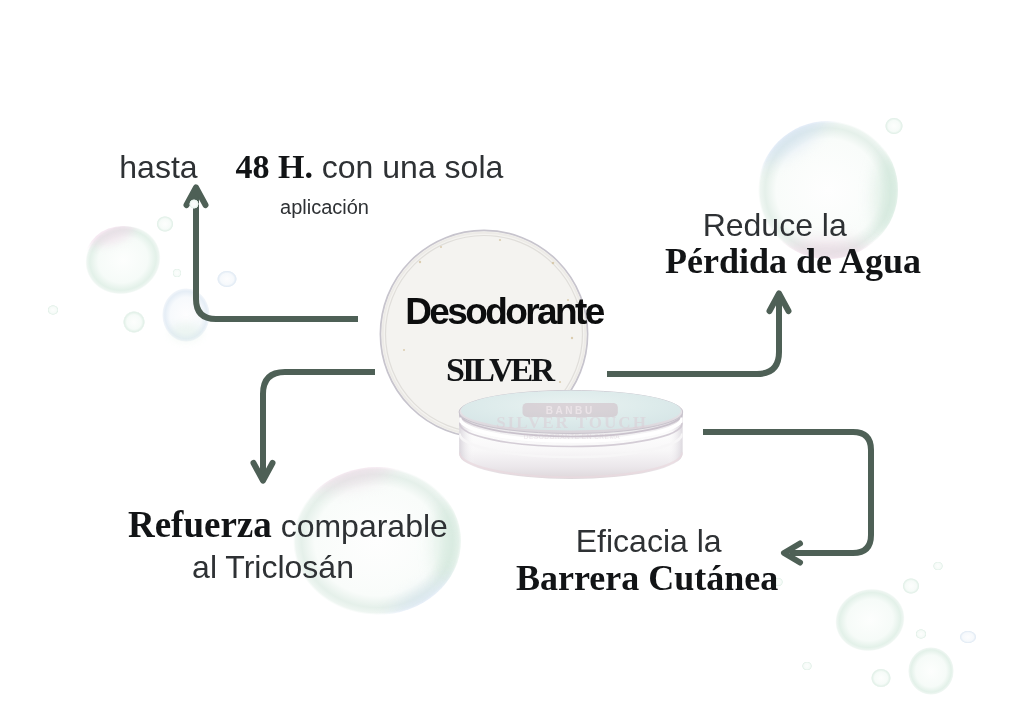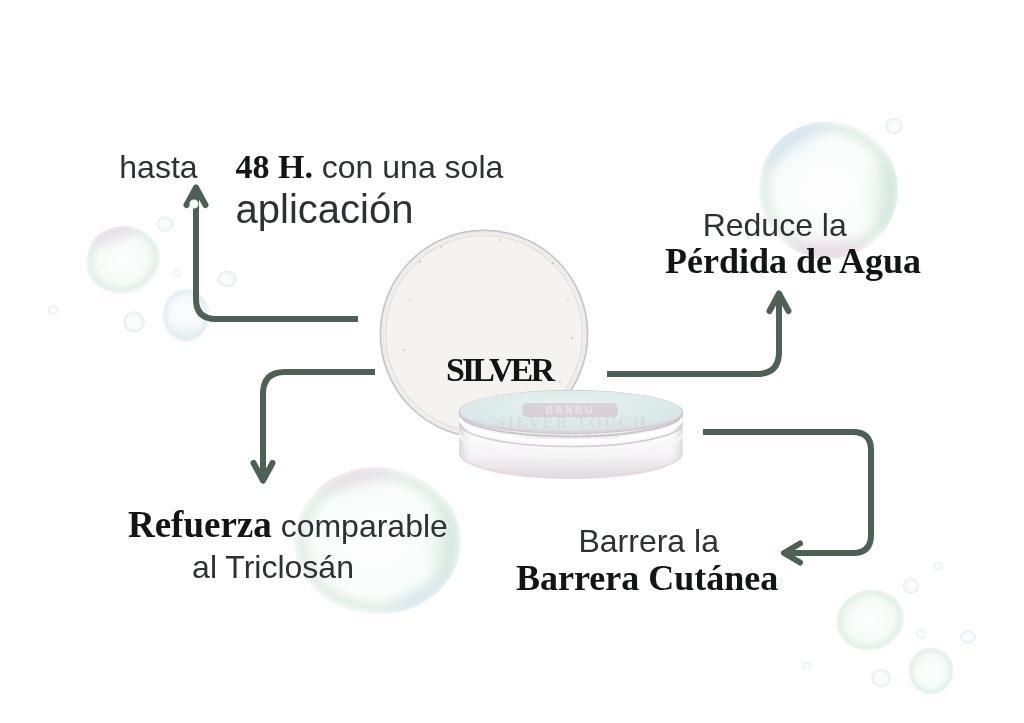--- a/index.html
+++ b/index.html
@@ -182,25 +182,26 @@
   <g>
     <rect x="522.5" y="402.9" width="95.3" height="14" rx="4.5" fill="#c9afbb" opacity="0.45"></rect>
     <text x="570.2" y="413.6" font-family="Liberation Sans" font-size="10" font-weight="700" fill="#f2eaee" text-anchor="middle" letter-spacing="2.6" opacity="0.75">BANBU</text>
     <text x="572" y="428" font-family="Liberation Serif" font-size="17" font-weight="700" fill="#dbcbd4" text-anchor="middle" letter-spacing="2" opacity="0.5">SILVER TOUCH</text>
     <text x="572" y="438.5" font-family="Liberation Sans" font-size="6.5" fill="#cfc0cb" text-anchor="middle" letter-spacing="0.5" opacity="0.4">DESODORANTE EN CREMA</text>
   </g>
 </g>
 </svg>
 
 <div class="t sans" style="left:311.3px;top:150.3px;font-size:32px;">hasta <span class="serifb" style="font-size:34px;margin-left:29px;">48 H.</span> con una sola</div>
-<div class="t sans" style="left:324.5px;top:189px;font-size:40px;">aplicación</div>
+<div class="t sans" style="left:324.5px;top:197px;font-size:20px;">aplicación</div>
 
 <div class="t sans" style="left:774.7px;top:208.5px;font-size:32px;">Reduce la</div>
 <div class="t serifb" style="left:793px;top:242.9px;font-size:36px;text-align:center;">Pérdida de Agua</div>
 
 <div class="t sans" style="left:287.9px;top:506.3px;font-size:32px;"><span class="serifb" style="font-size:37px;">Refuerza</span> comparable</div>
 <div class="t sans" style="left:255px;top:551.3px;font-size:32px;margin-left:18px;">al Triclosán</div>
 
-<div class="t sans" style="left:648.7px;top:525px;font-size:32px;">Barrera la</div>
+<div class="t sans" style="left:648.7px;top:525px;font-size:32px;">Eficacia la</div>
 <div class="t serifb" style="left:647.2px;top:560px;font-size:36px;">Barrera Cutánea</div>
 
+<div class="t" style="left:504px;top:293.4px;font-size:37px;font-weight:700;color:#0c0d0e;letter-spacing:-2.6px;font-family:'Liberation Sans',sans-serif;">Desodorante</div>
 <div class="t serifb" style="left:499px;top:353px;font-size:34px;letter-spacing:-2.9px;font-family:Liberation Serif, serif;">SILVER</div>
 </div>
 
 </body></html>

